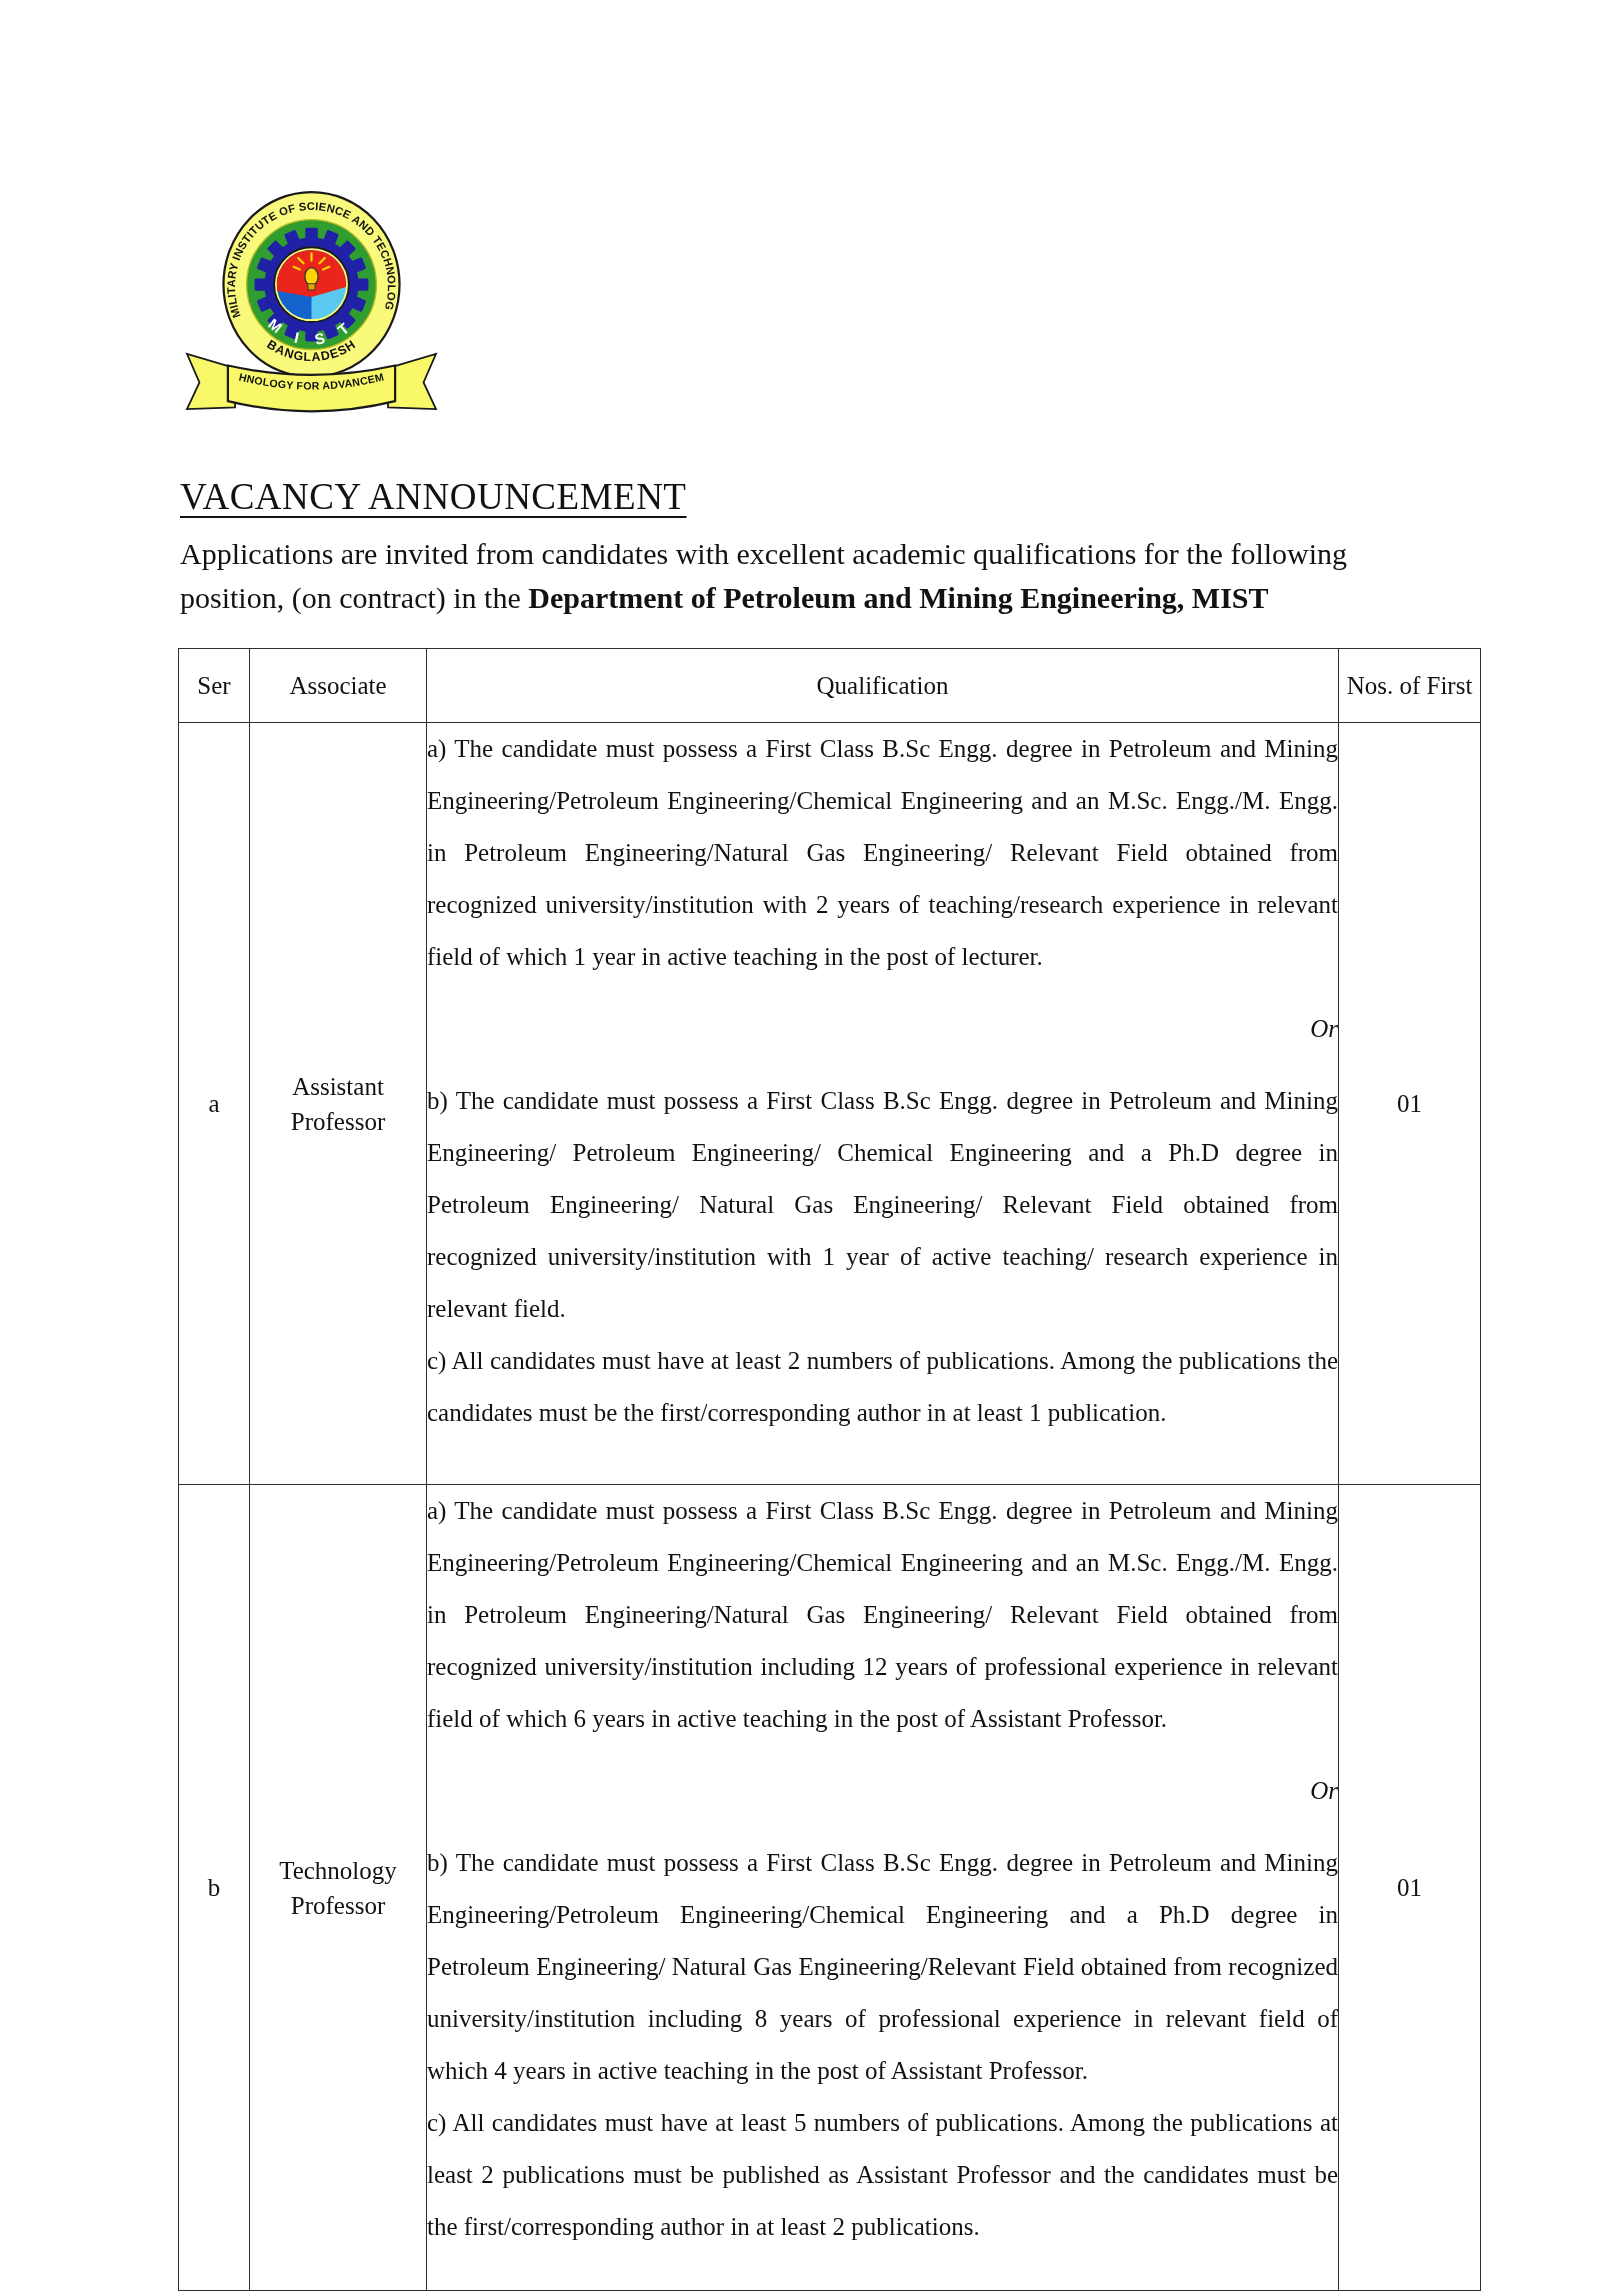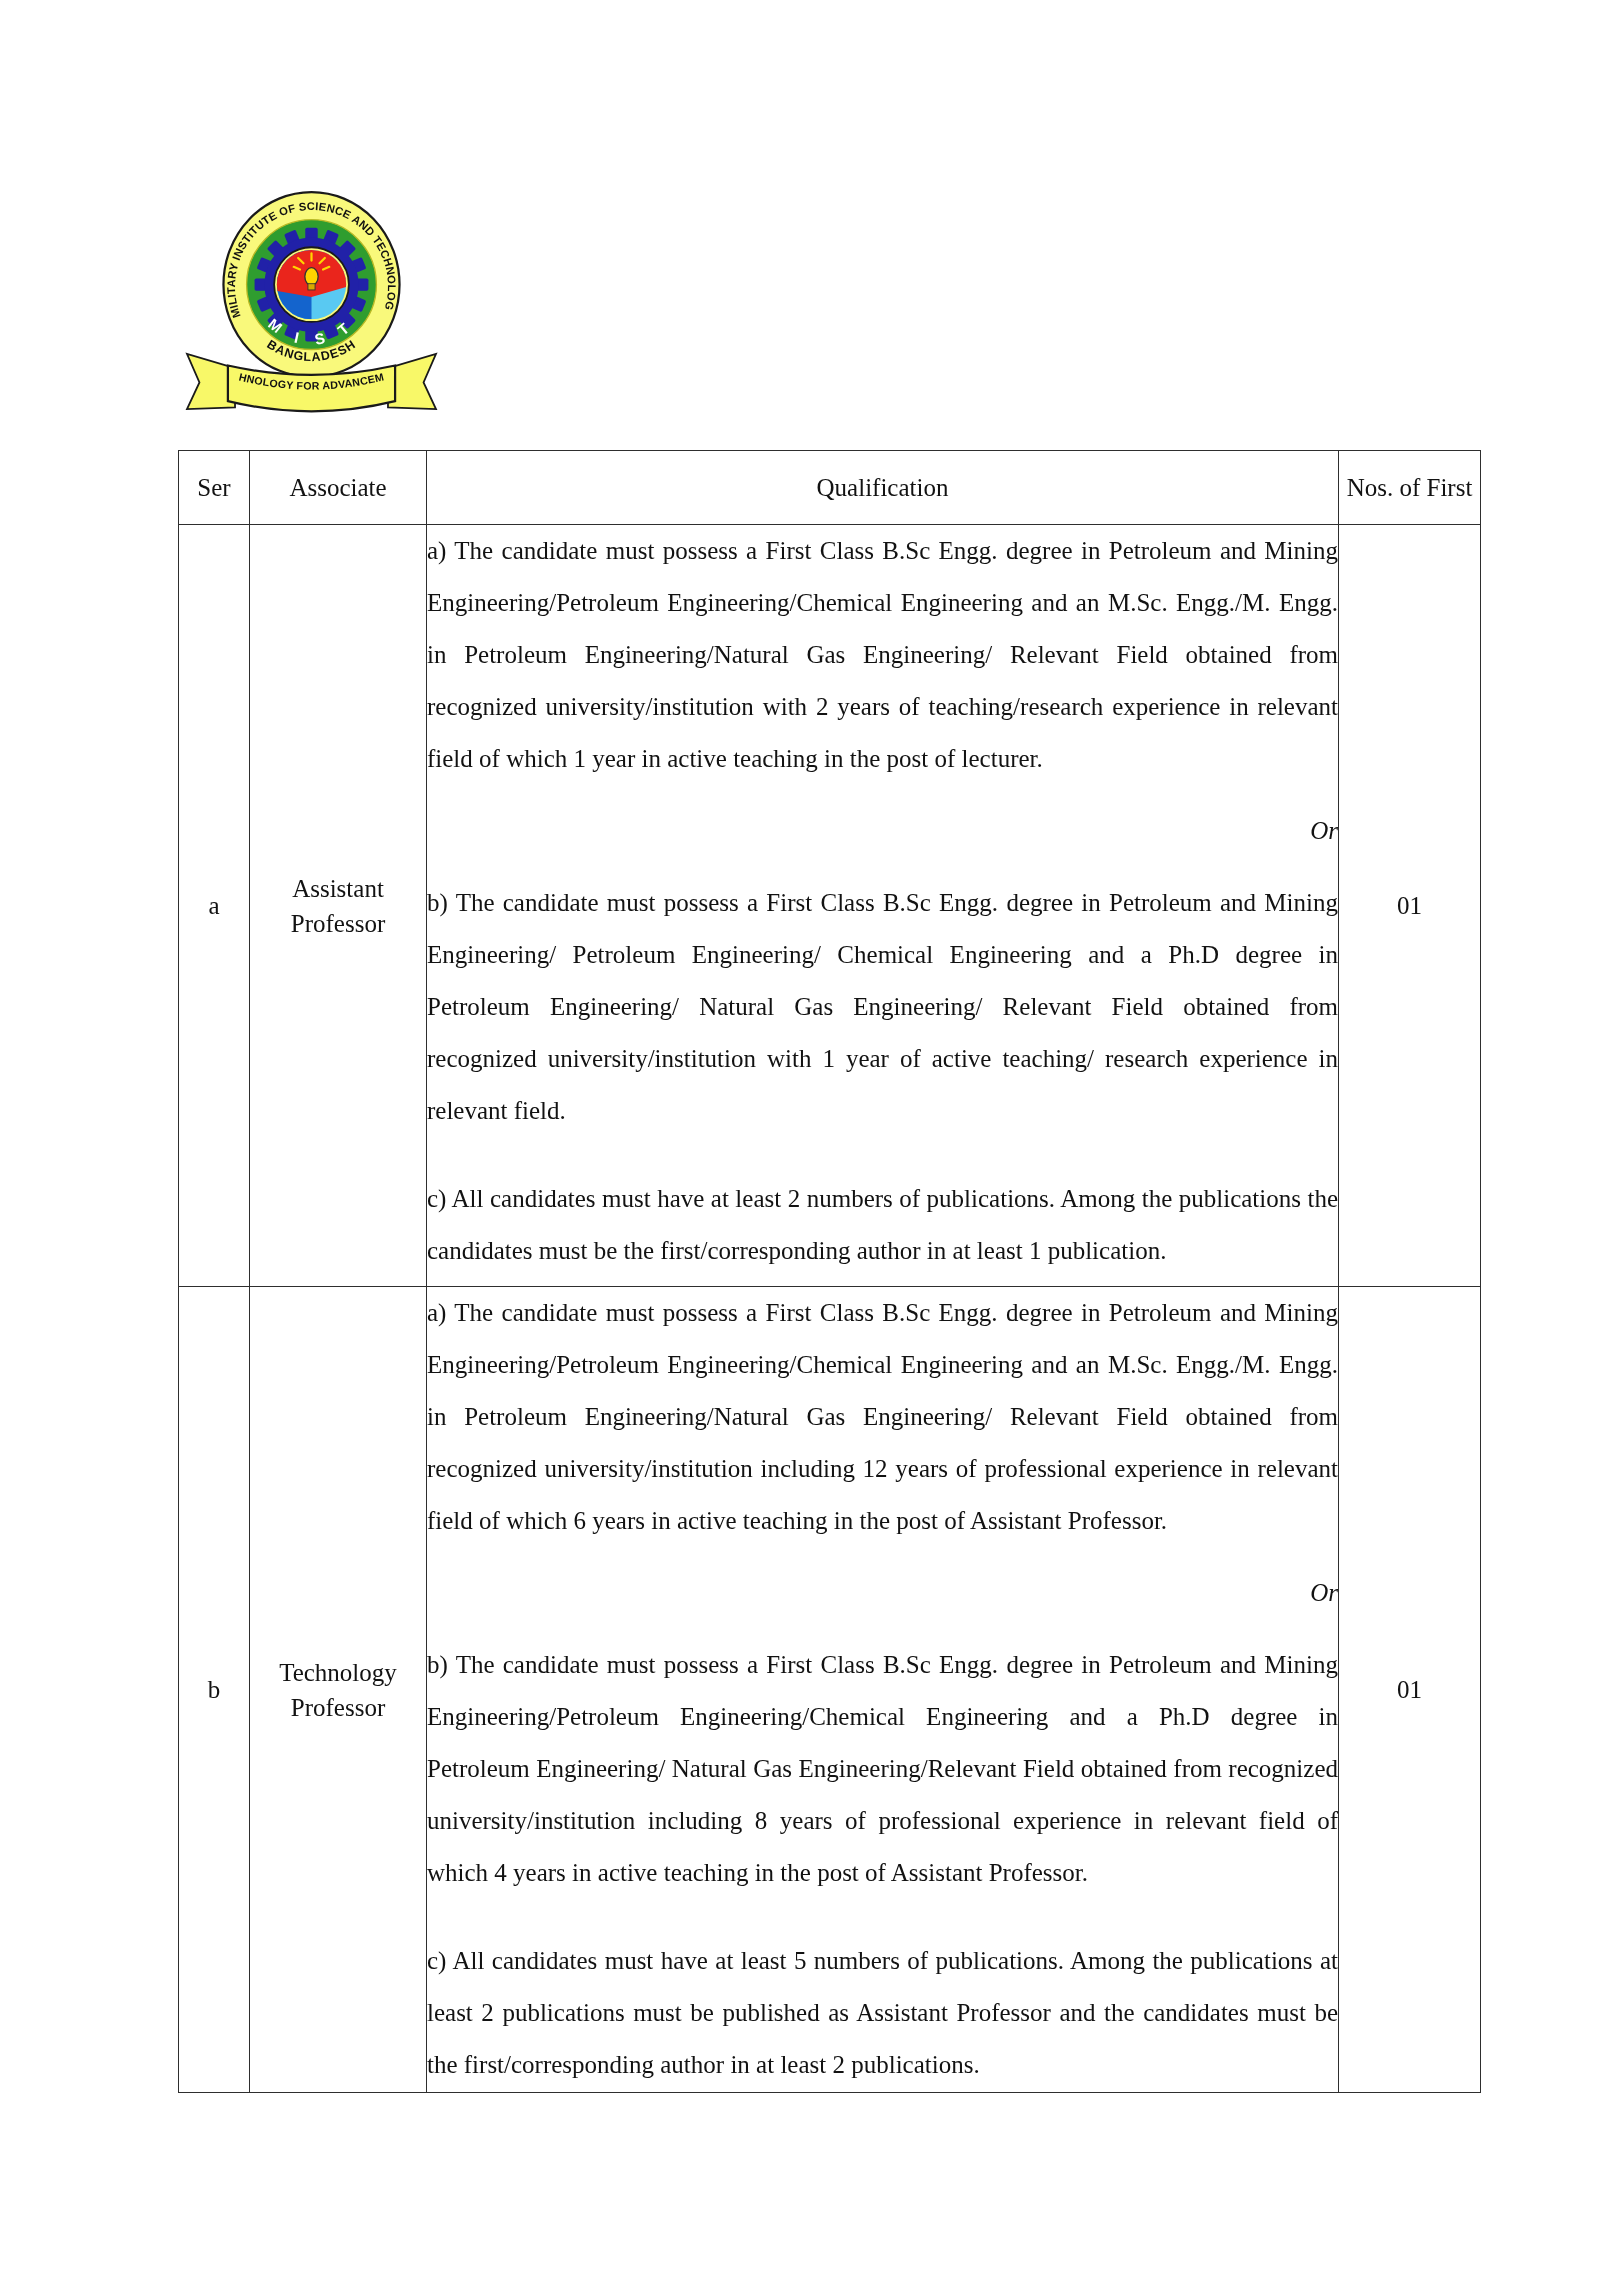--- a/index.html
+++ b/index.html
@@ -102,21 +102,20 @@
   td.qual p{
     margin:0;
     text-align:justify;
   }
   td.qual p.or{
     text-align:right;
     margin:20px 0;
     font-style:italic;
   }
   td.qual p.para-c{
-    margin-top:36px;
   }
   
   .logo-sans{font-family:"Liberation Sans", sans-serif;}
 </style>
 </head>
 <body>
 
 <div class="page">
 
   <div class="header">
@@ -196,20 +195,24 @@
           <path d="M 56 203 Q 150 224 244 203 L 244 243 Q 150 266 56 243 Z" stroke="#1a1a1a" stroke-width="2.5" fill="#f8f868"></path>
           <text class="logo-sans" font-size="12" font-weight="bold" fill="#111" letter-spacing="0.3">
             <textPath href="#arcRib" startOffset="50%" text-anchor="middle">TECHNOLOGY FOR ADVANCEMENT</textPath>
           </text>
         </g>
       </svg>
     </div>
 
   </div>
 
+  <div class="announce">
+    <h2 class="vacancy-heading">VACANCY ANNOUNCEMENT</h2>
+    <p class="intro"><span>Applications are invited from candidates with excellent academic qualifications for the following position, (on contract) in the </span><b>Department of Petroleum and Mining Engineering, MIST</b></p>
+  </div>
 
   <table class="vacancy">
     <colgroup>
       <col class="c-ser">
         <col class="c-pos">
         <col class="c-qual">
         <col class="c-post">
     </colgroup>
     <thead>
       <tr>

